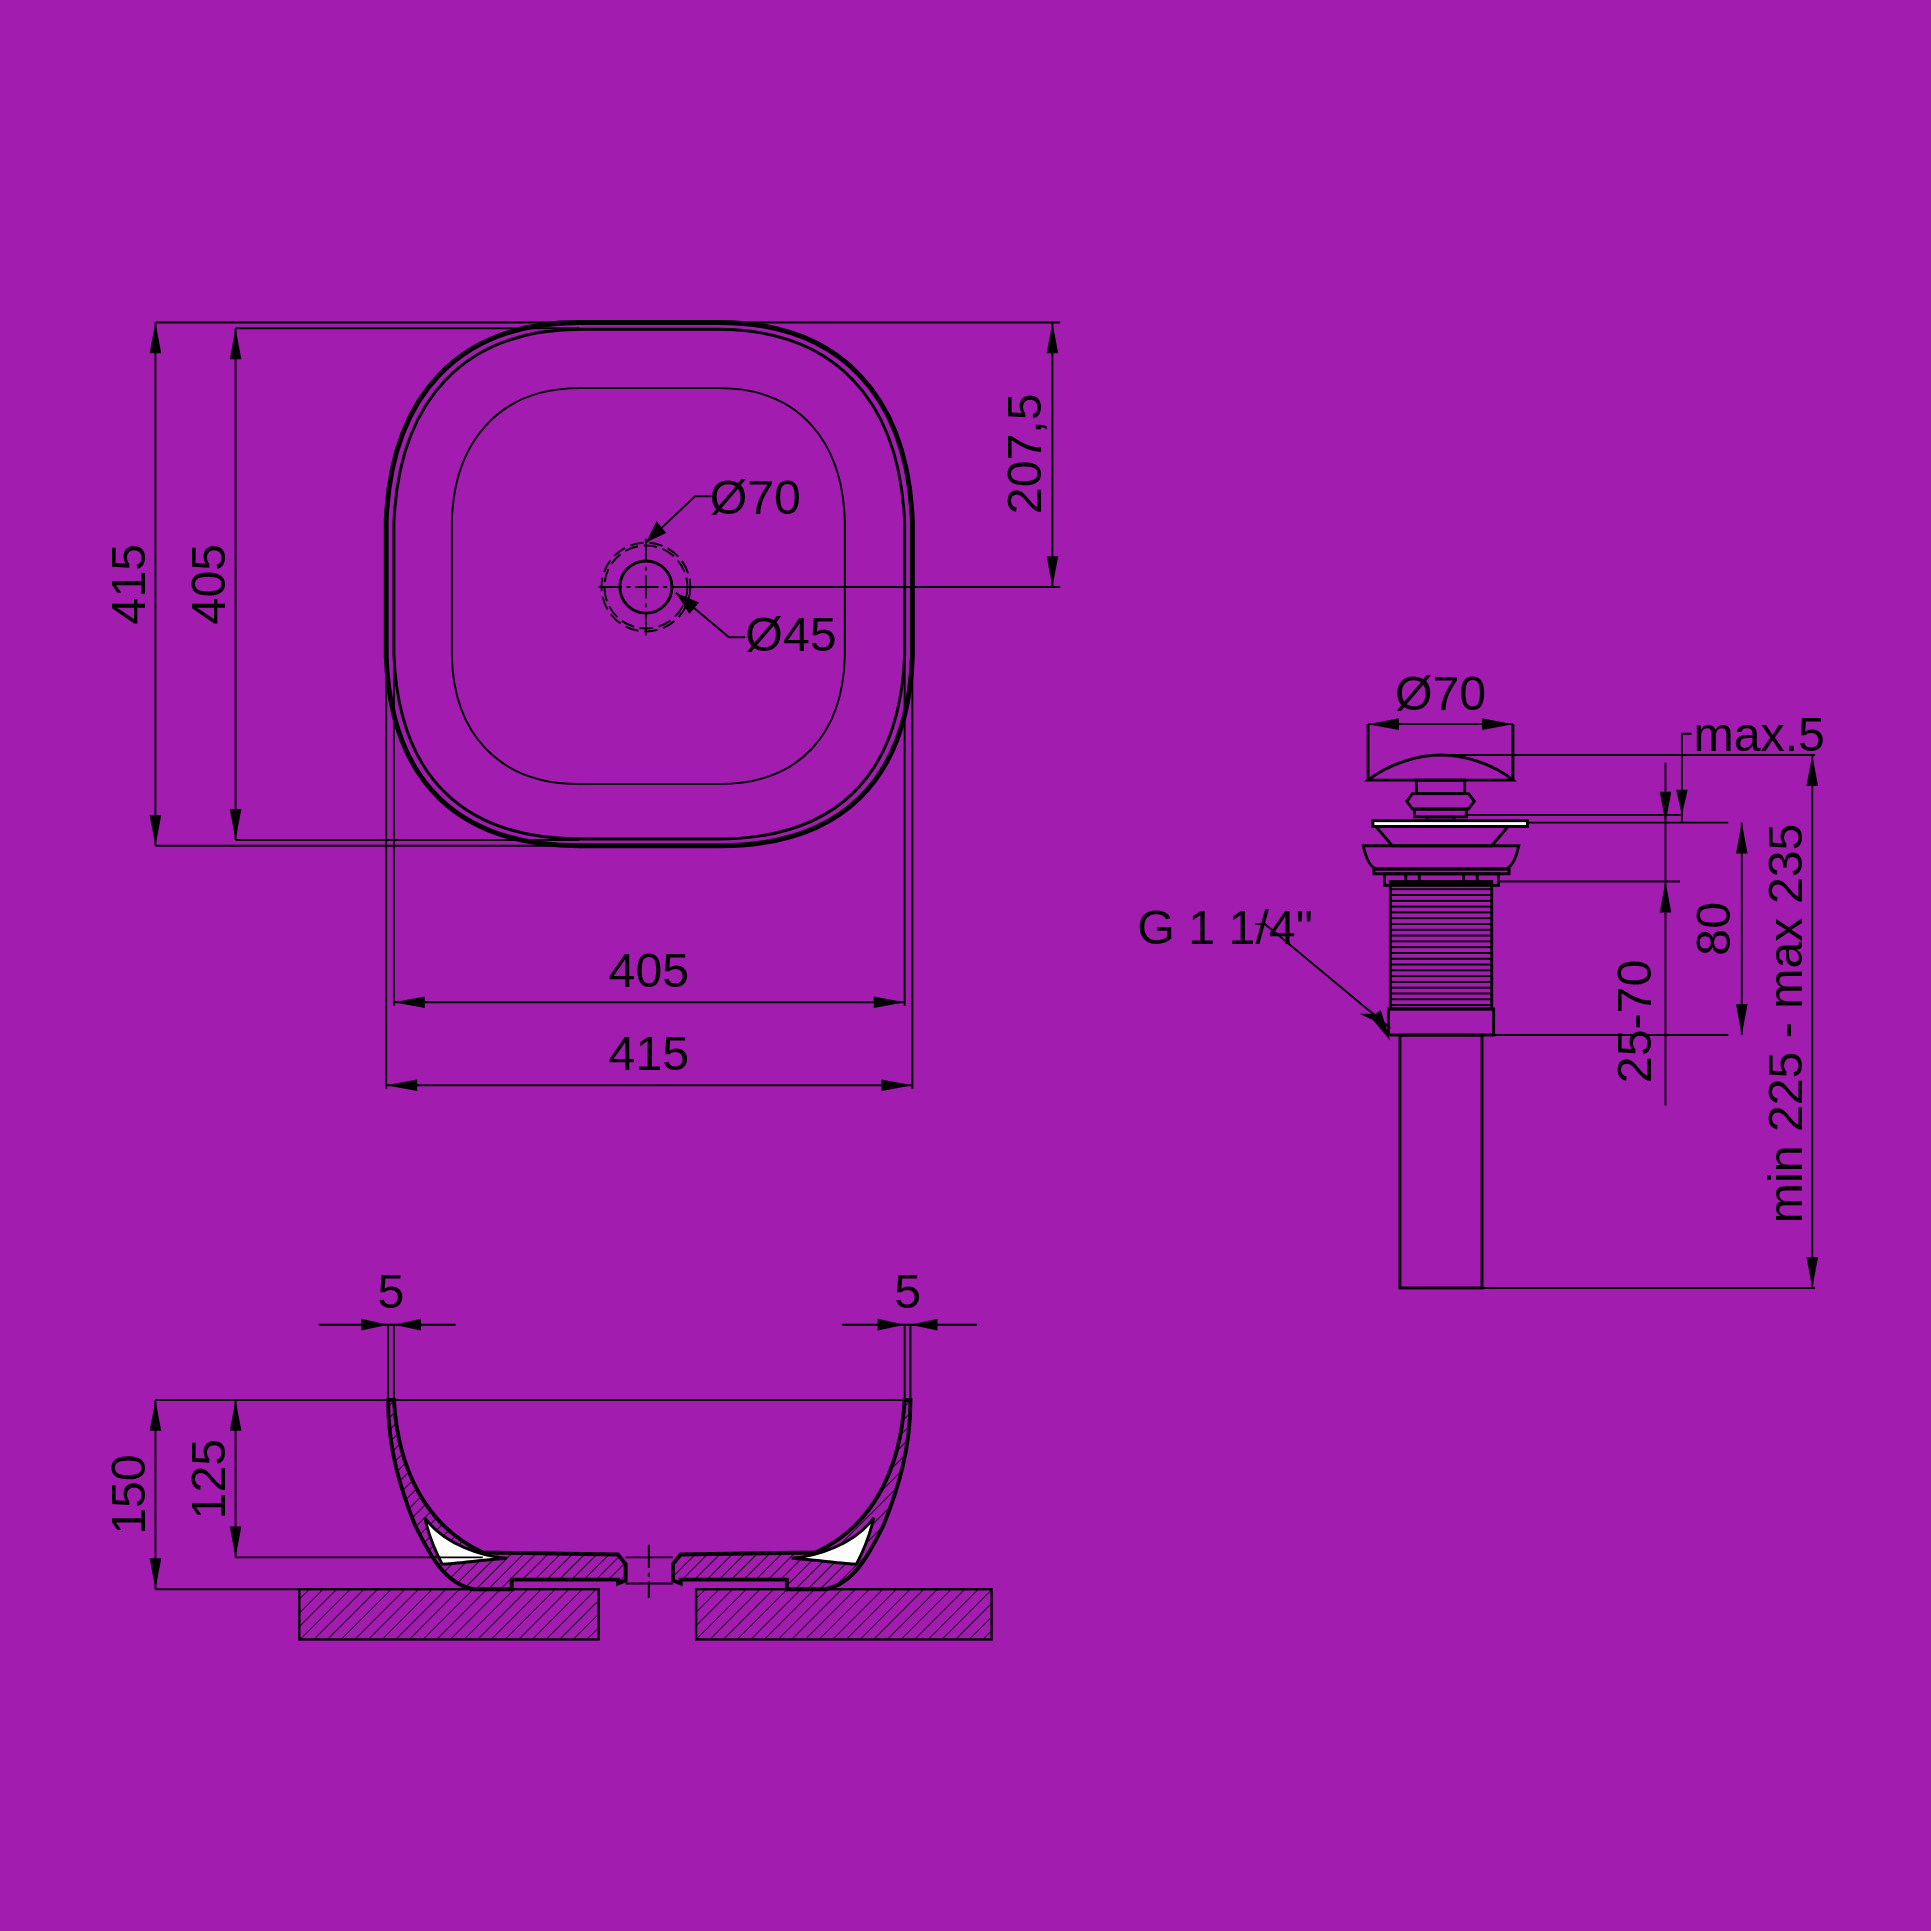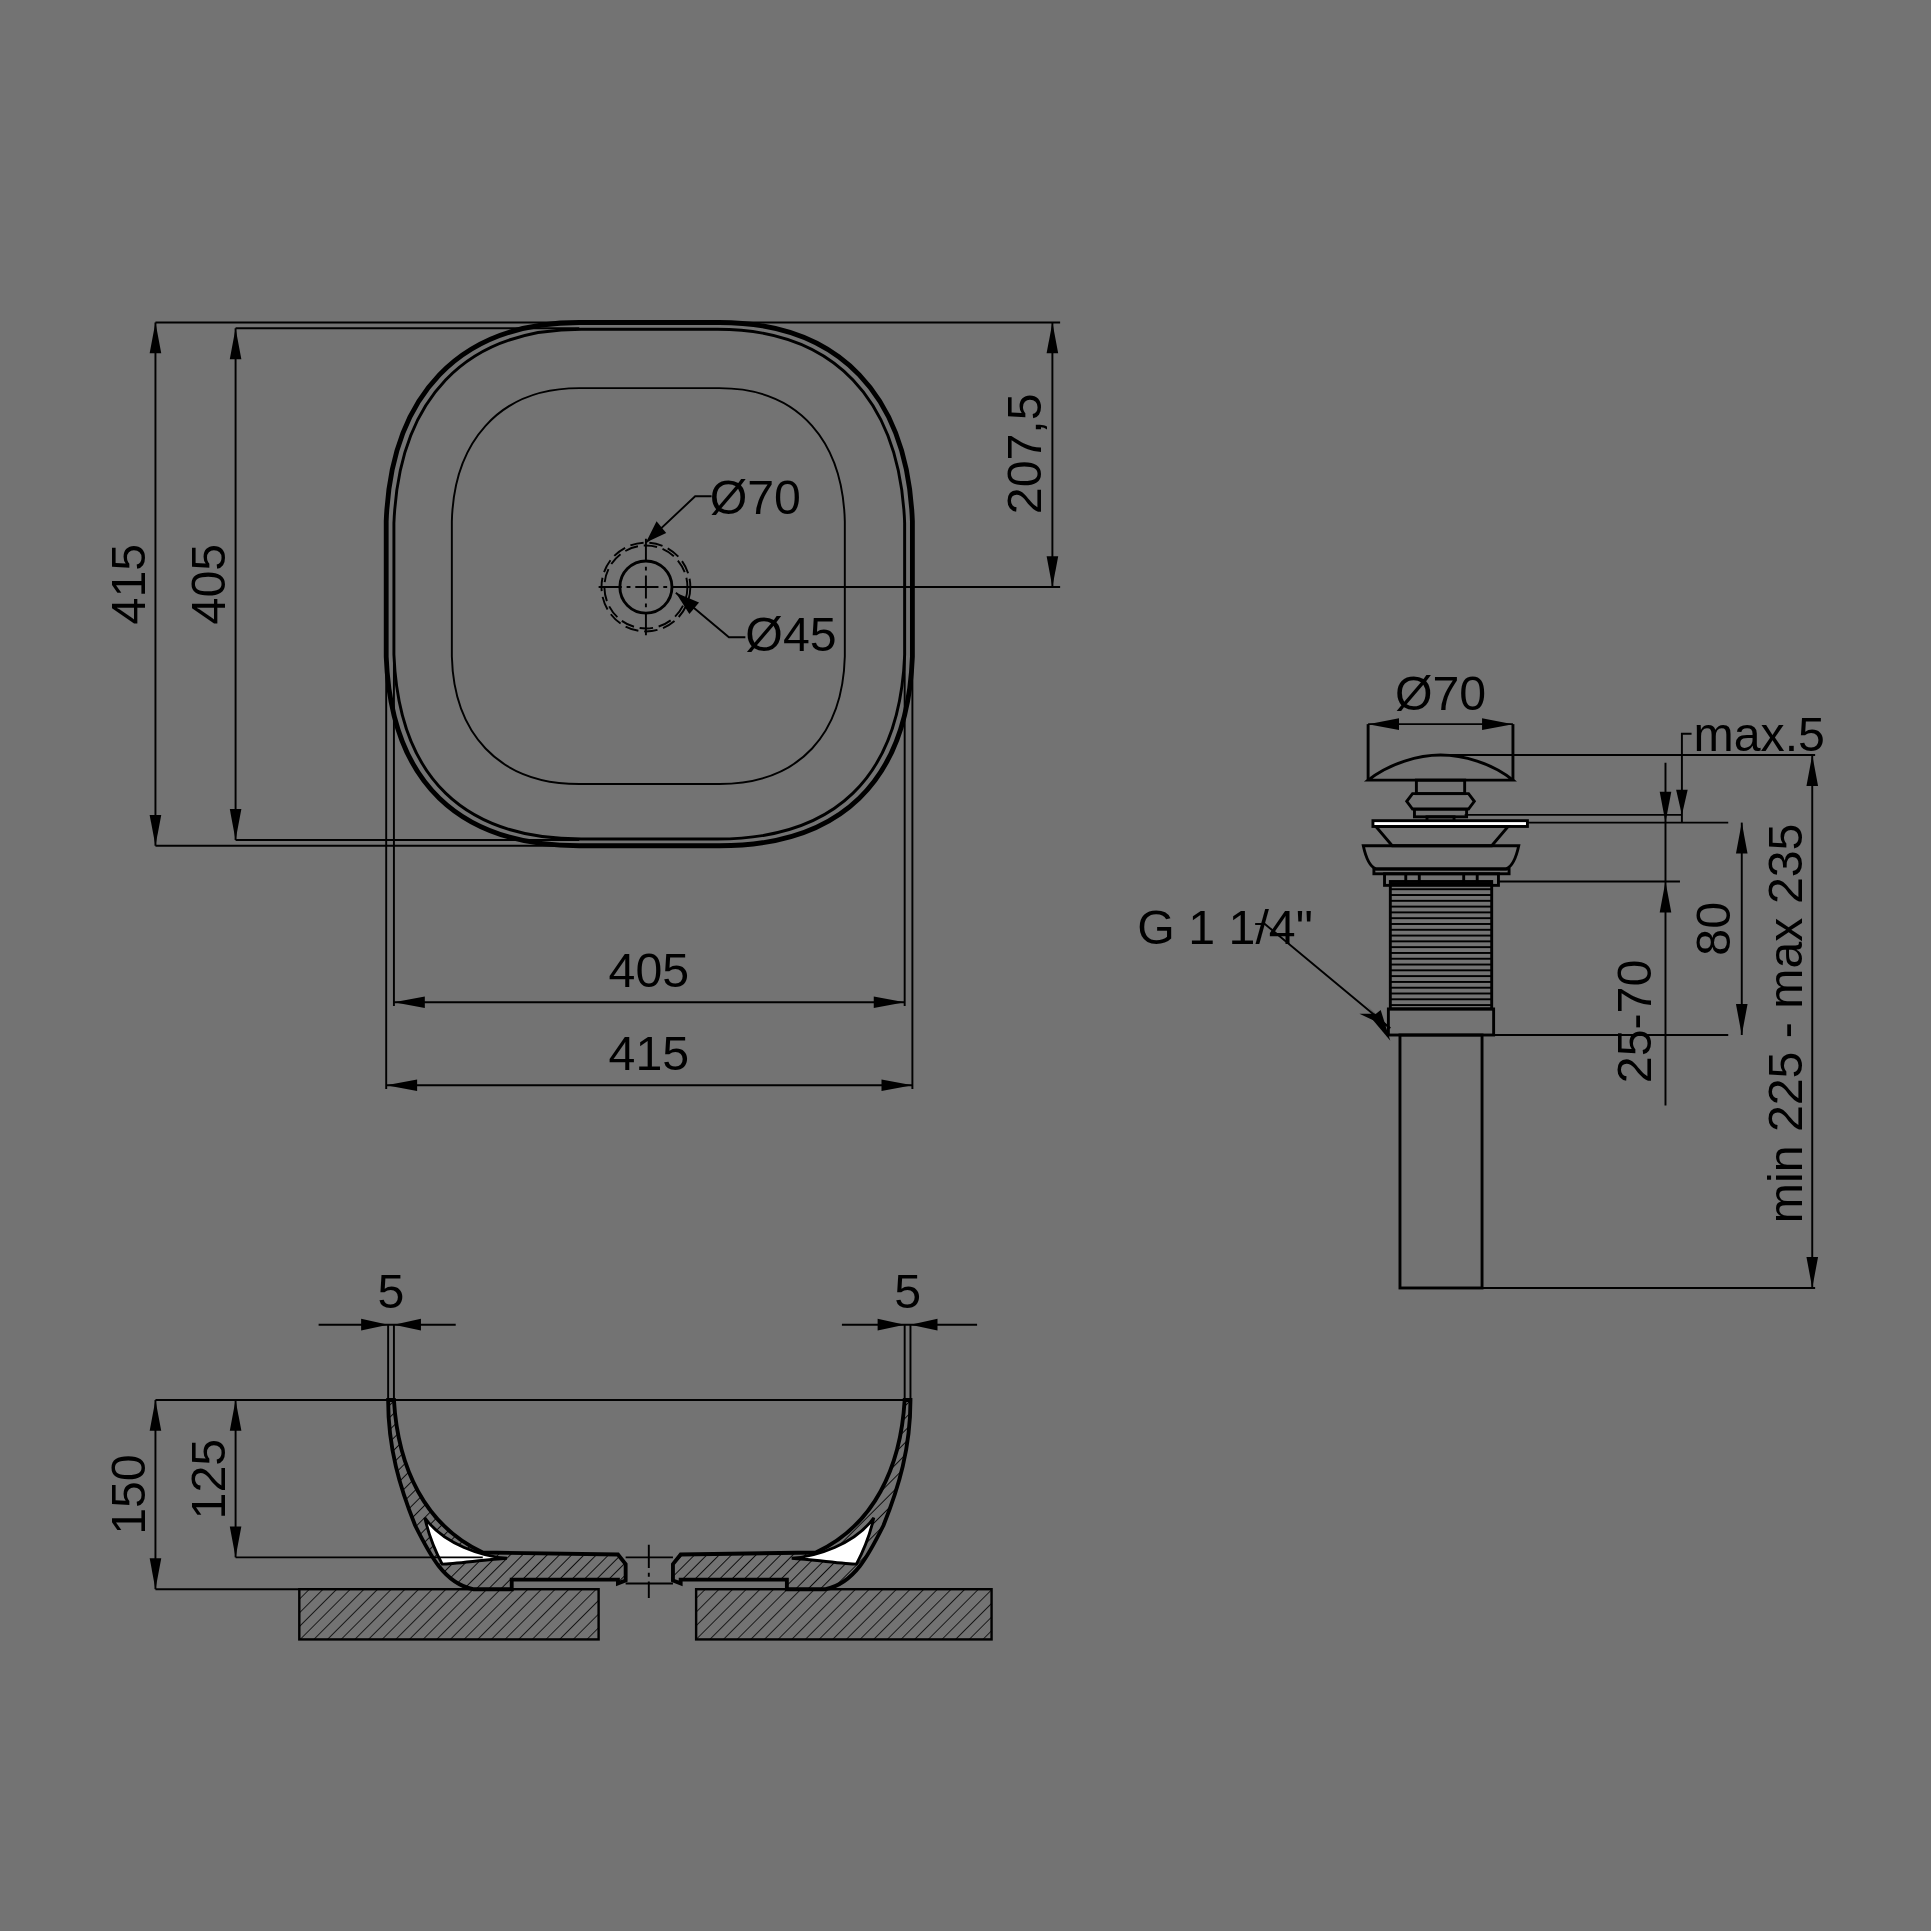--- a/index.html
+++ b/index.html
@@ -1,16 +1,16 @@
 <!DOCTYPE html>
 <html><head>
 <meta charset="utf-8">
 <style>
   html, body { margin: 0; padding: 0; background: #ffffff; }
-  #canvas { position: relative; width: 1931px; height: 1931px; background: #737373; overflow: hidden; }
+  #canvas { position: relative; width: 1931px; height: 1931px; background: #a21caf; overflow: hidden; }
   svg { position: absolute; left: 0; top: 0; }
   .dim-text { font-family: "Liberation Sans", sans-serif; font-size: 50px; fill: #000; }
   .thin { stroke: #000; stroke-width: 2; fill: none; }
   .med { stroke: #000; stroke-width: 3; fill: none; }
   .thick { stroke: #000; stroke-width: 5; fill: none; }
   .arrow { fill: #000; stroke: none; }
   .dash { stroke: #000; stroke-width: 2; fill: none; stroke-dasharray: 14 6; }
   .center { stroke: #000; stroke-width: 2; fill: none; stroke-dasharray: 24 5 4 5; }
 </style>
 </head>

